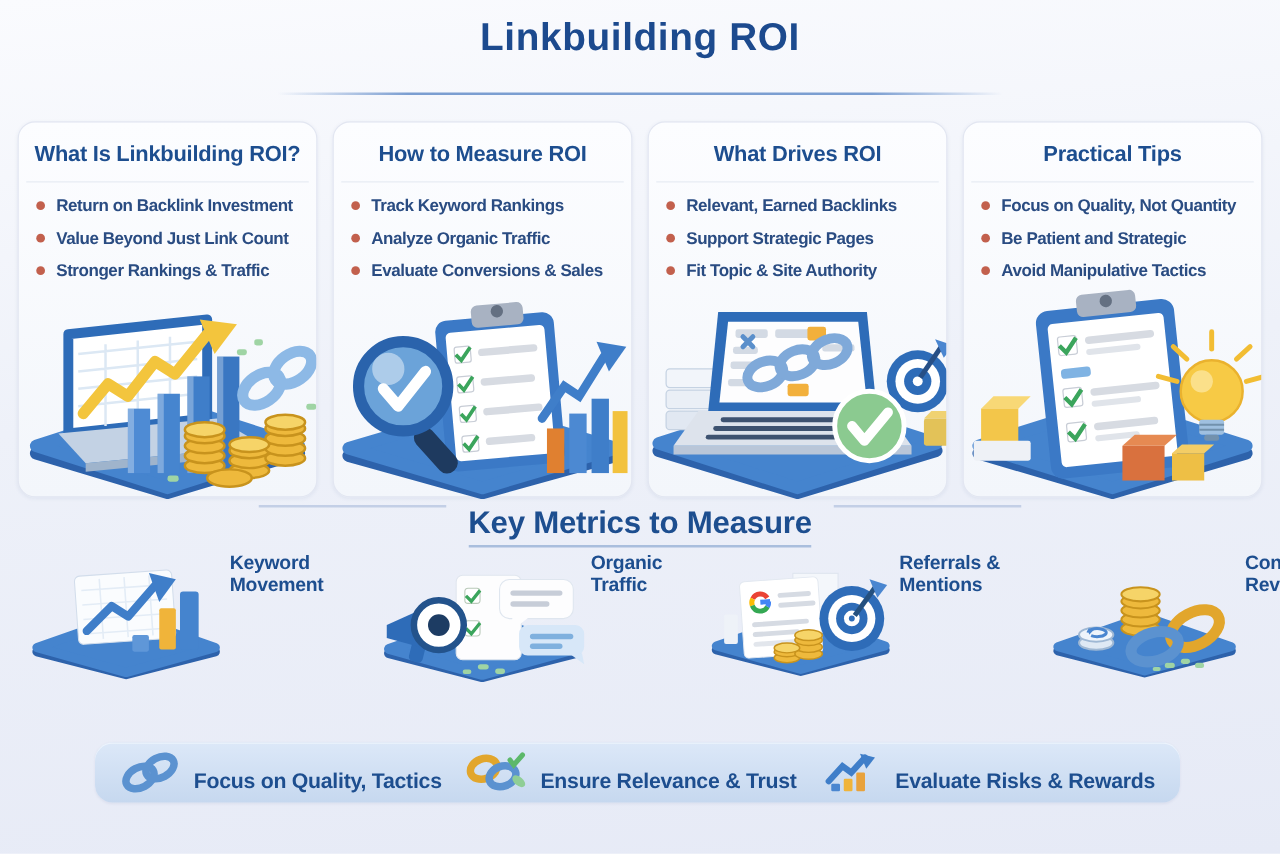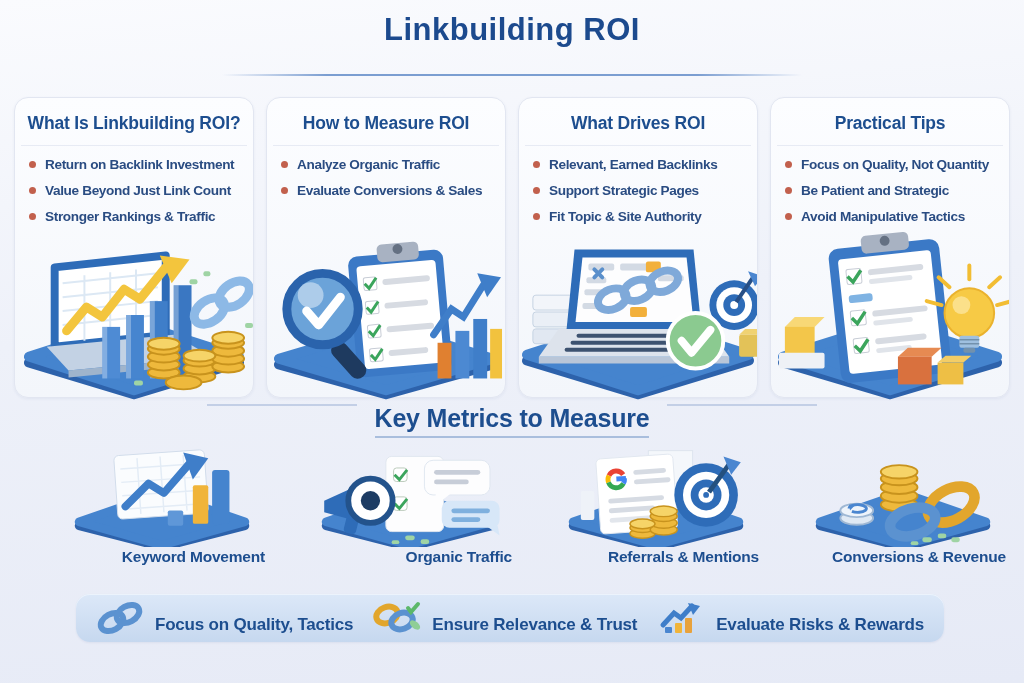--- a/index.html
+++ b/index.html
@@ -47,21 +47,21 @@
   .metrics-heading {
     position:absolute; top:404px; left:0; width:100%;
     display:flex; align-items:flex-start; justify-content:center; gap:18px;
   }
   .metrics-heading .hline { width:150px; height:2px; background:#c3cfe6; }
   .metrics-heading .txt {
     font-size:25px; font-weight:bold; color:#1d4e8f;
     border-bottom:2px solid #a9bedd; padding-bottom:3px; letter-spacing:-.2px;
   }
   .metrics-row { position:absolute; top:441px; left:18px; right:18px; display:flex; }
-  .metric { flex:1; display:flex; flex-direction:column; align-items:flex-end; }
+  .metric { flex:1; display:flex; flex-direction:row; align-items:flex-start; }
   .metric svg { width:206px; height:106px; }
   .metric-label { margin-top:1px; font-size:15.5px; font-weight:bold; color:#1d4e8f; letter-spacing:-.2px; }
 
   .footer-bar {
     position:absolute; top:594px; left:76px; right:80px; height:48px;
     border-radius:14px;
     background:linear-gradient(180deg,#dce8f8 0%,#c6d8ef 100%);
     box-shadow:inset 0 1px 0 #ecf3fc, 0 1px 2px rgba(60,80,140,.08);
     display:flex; align-items:center; justify-content:space-evenly;
   }
@@ -141,20 +141,21 @@
           </g>
         </g>
       </svg>
     </div>
   </div>
 
   <div class="card">
     <h2>How to Measure ROI</h2>
     <div class="card-divider"></div>
     <ul class="bullets">
+      <li>Track Keyword Rankings</li>
       <li>Analyze Organic Traffic</li>
       <li>Evaluate Conversions &amp; Sales</li>
     </ul>
     <div class="illus">
       <svg viewBox="0 0 240 168">
         <path d="M120,104 L228,134 L120,164 L12,134 Z" fill="#2d62ab" stroke="#2d62ab" stroke-width="10" stroke-linejoin="round"></path>
         <path d="M120,96 L228,128 L120,160 L12,128 Z" fill="#4584ce" stroke="#4584ce" stroke-width="10" stroke-linejoin="round"></path>
         <g transform="rotate(-5 128 80)">
           <rect x="86" y="22" width="96" height="122" rx="9" fill="#3b79c6"></rect>
           <rect x="94" y="32" width="80" height="104" rx="4" fill="#ffffff"></rect>

